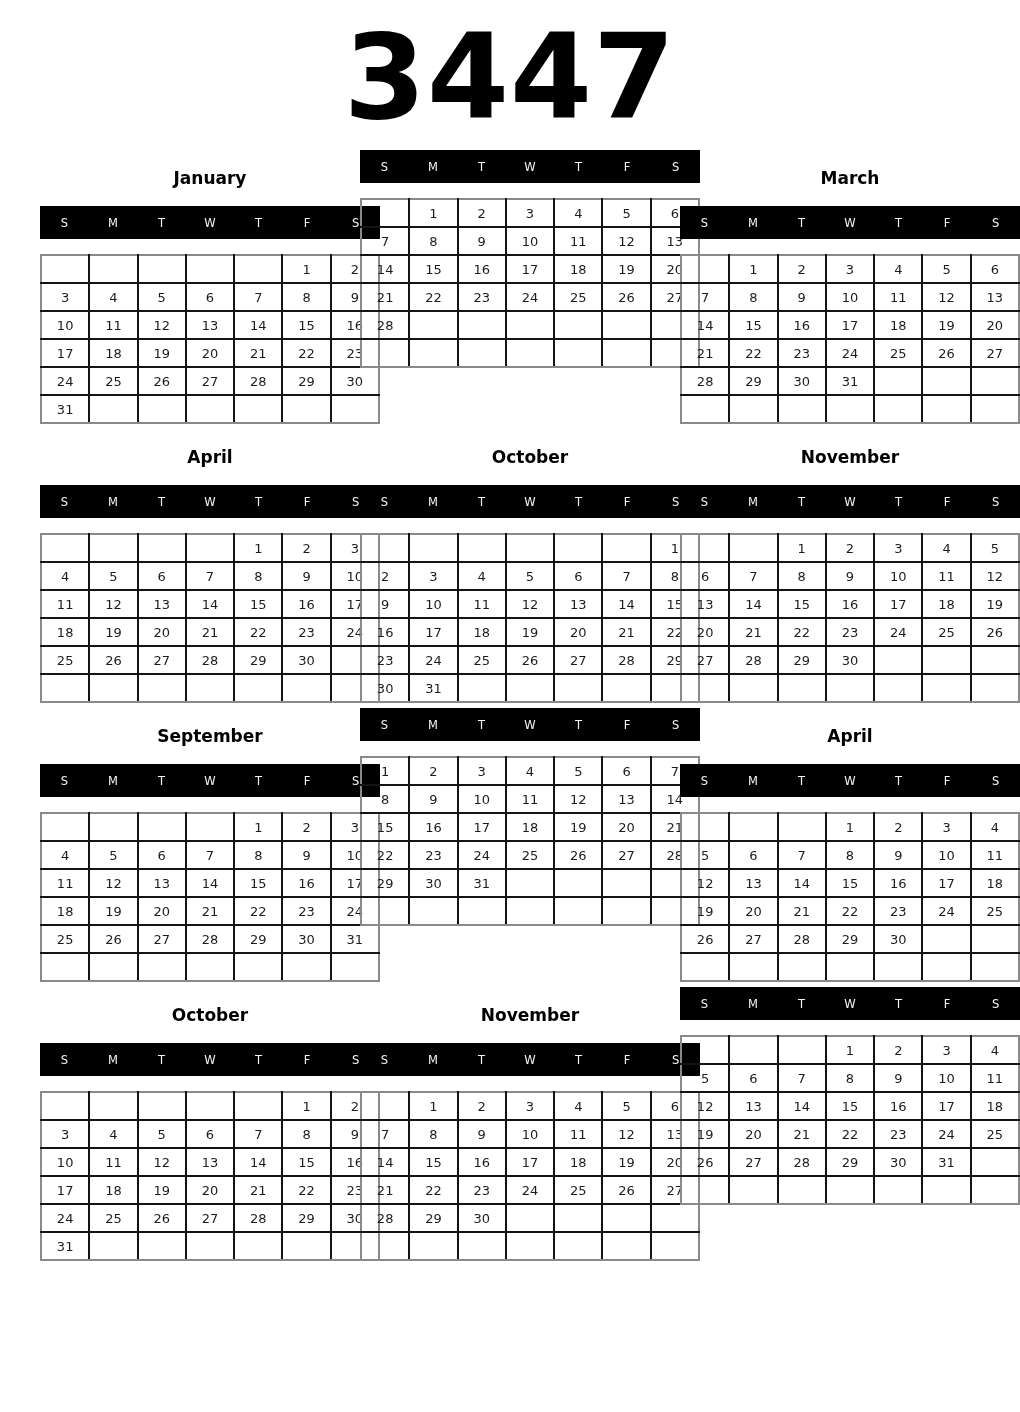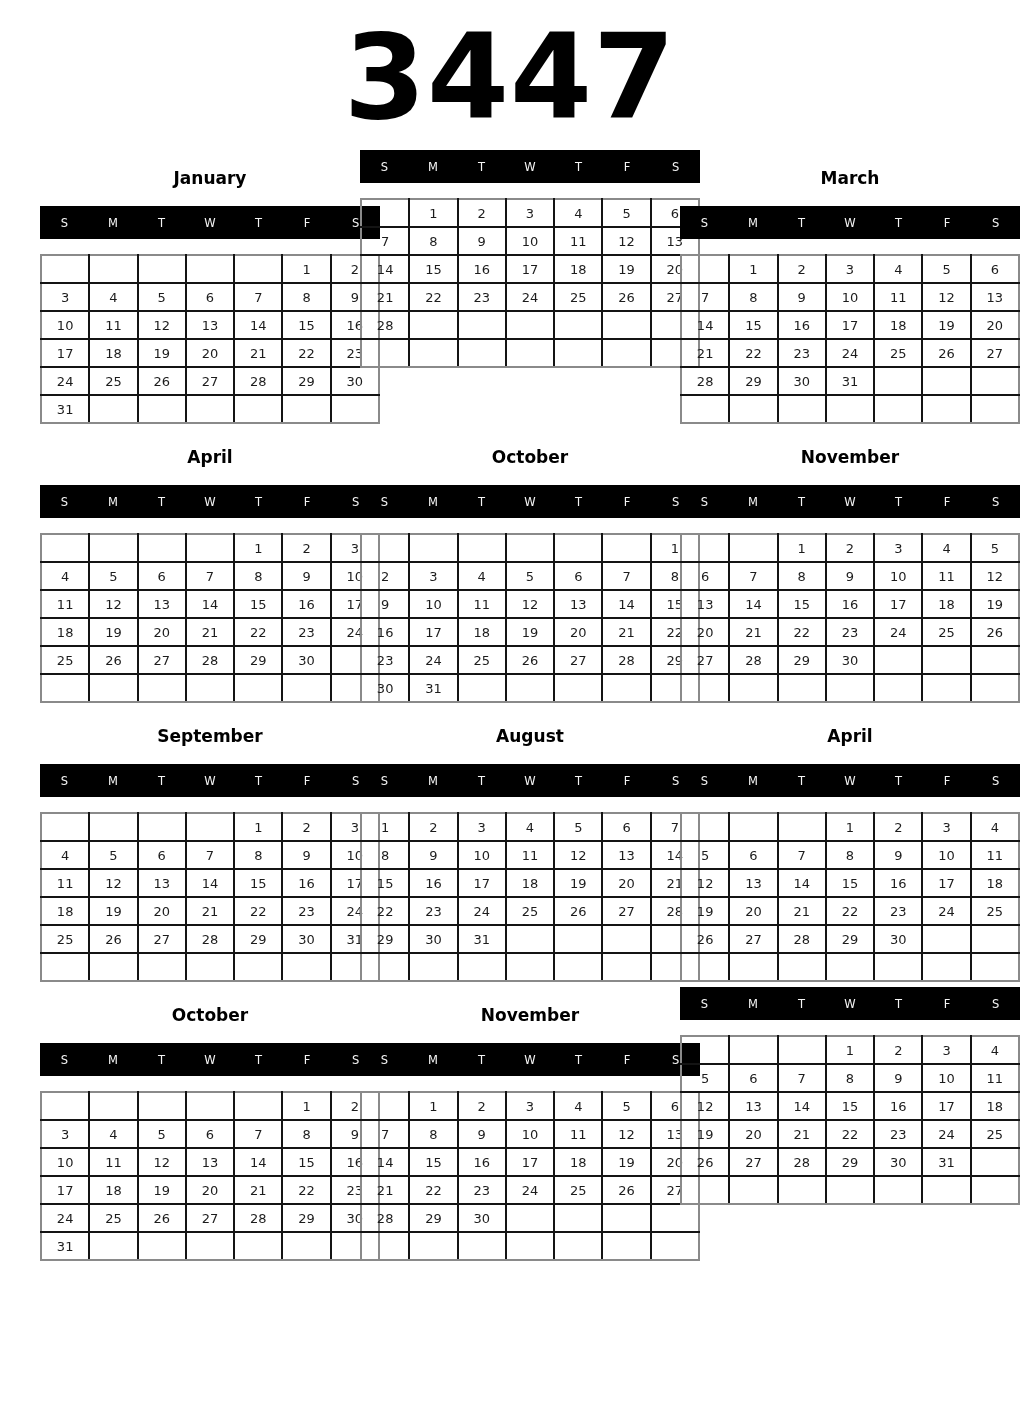--- a/index.html
+++ b/index.html
@@ -559,21 +559,20 @@
               <td></td>
               <td></td>
               <td></td>
               <td></td>
             </tr>
           </tbody>
         </table>
   </div>
 
   <div class="month">
-    <div class="month-name">August</div>
     <div class="dow-band">
           <span>S</span>
           <span>M</span>
           <span>T</span>
           <span>W</span>
           <span>T</span>
           <span>F</span>
           <span>S</span>
         </div>
     <table class="grid">

